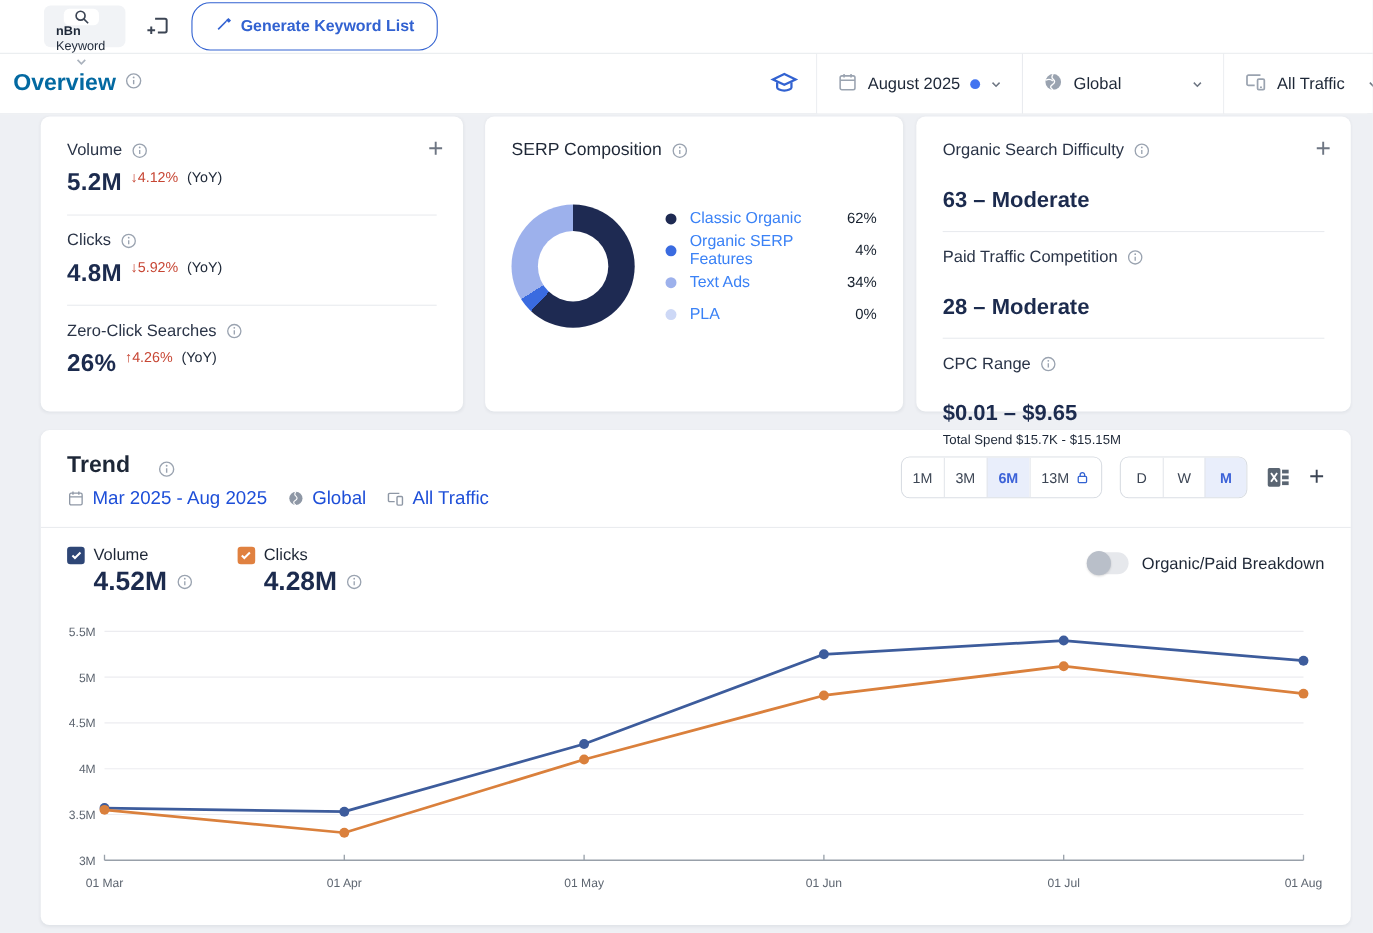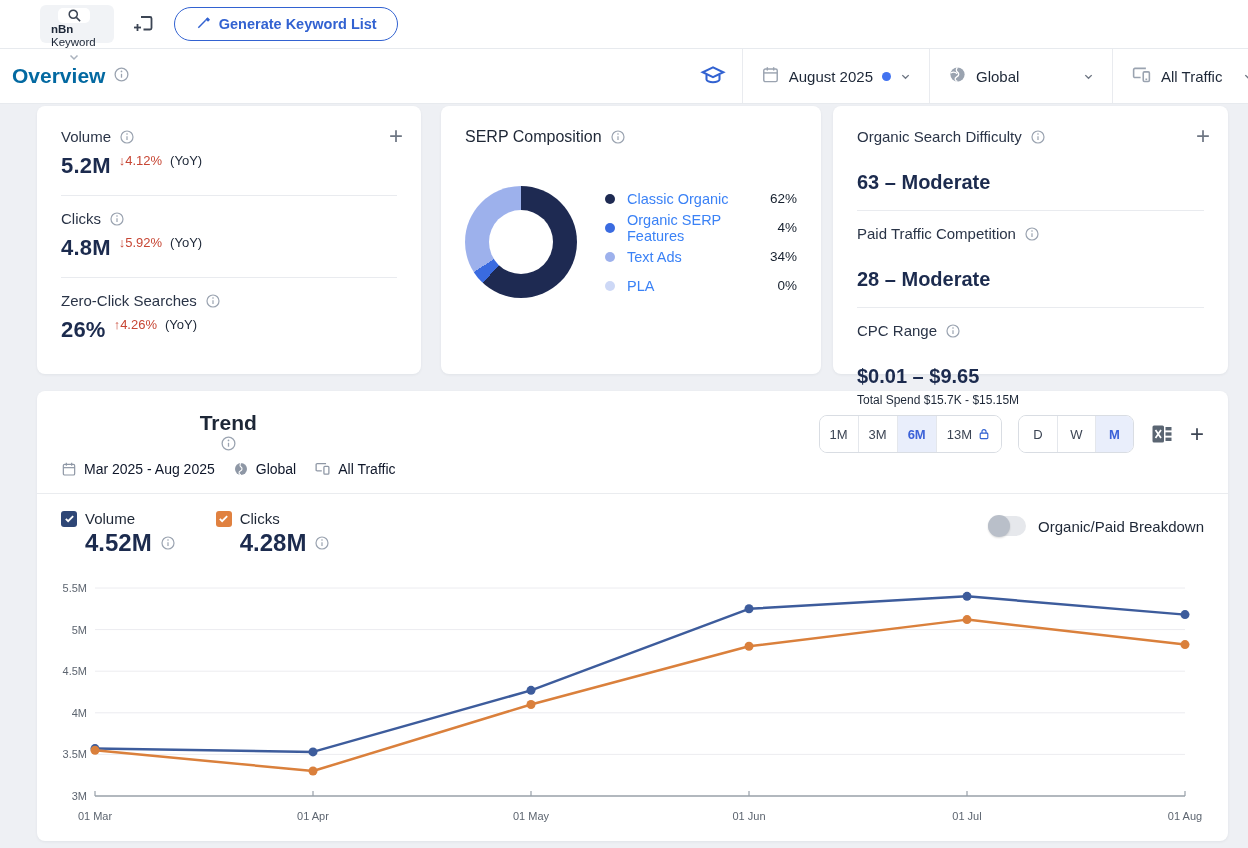--- a/index.html
+++ b/index.html
@@ -11,21 +11,21 @@
     display:flex; align-items:center; padding-left:40px; }
   .kw-select { display:flex; align-items:center; background:#f1f3f6; border-radius:6px;
     height:38px; padding:3px 8px 3px 3px; cursor:pointer;flex-direction:column; }
   .kw-search-box { width:32px; height:32px; background:#fff; border-radius:5px;
     display:flex; align-items:center; justify-content:center; }
   .kw-text { margin:0 10px 0 8px; line-height:1.15; }
   .kw-title { font-size:11.5px; font-weight:bold; color:#1d2737; }
   .kw-sub { font-size:11.5px; color:#1d2737; }
   .icon-btn { background:none; border:none; cursor:pointer; display:flex; align-items:center; }
   .addlist-btn { margin-left:18px; }
-  .generate-btn { margin-left:18px; height:34px; padding:0 20px; border:1.5px solid #3262d1;
+  .generate-btn { margin-left:18px; height:44px; padding:0 20px; border:1.5px solid #3262d1;
     border-radius:17px; background:#fff; color:#3262d1; font-size:14.5px; font-weight:bold;
     display:flex; align-items:center; gap:8px; cursor:pointer; font-family:inherit; }
 
   
   .ovw-header { height:55px; background:#fff; border-bottom:1px solid #e7eaee;
     display:flex; align-items:center; padding-left:12px; }
   .ovw-title-wrap { display:flex; align-items:center; gap:8px; }
   .ovw-title { font-size:21px; font-weight:bold; color:#0369a1; }
   .hdr-right { margin-left:auto; display:flex; align-items:center; height:100%; }
   .hdr-div { width:1px; height:100%; background:#e9ebef; }
@@ -61,23 +61,23 @@
   .serp-item { display:flex; align-items:center; height:29px; }
   .serp-bullet { width:10px; height:10px; border-radius:50%; margin-right:12px; flex-shrink:0; }
   .serp-label { font-size:14.5px; color:#3b82f6; }
   .serp-pct { margin-left:auto; font-size:13.5px; color:#16202e; }
 
   
   .trend-card { margin-top:17px; width:1191px; height:450px; background:#fff; border-radius:8px;
     box-shadow:0 1px 3px rgba(20,30,50,.06); }
   .trend-header { display:flex; justify-content:space-between; align-items:flex-start;
     padding:20px 24px 16px; border-bottom:1px solid #eaecef; }
-  .trend-title-row { display:flex; align-items:center; gap:0;flex-direction:column; }
+  .trend-title-row { display:flex; align-items:flex-end; gap:25px; }
   .trend-title { font-size:21px; font-weight:bold; color:#1d2737; }
-  .trend-sub { display:flex; align-items:center; gap:7px; margin-top:8px; font-size:14px; color:#0f172a; }
+  .trend-sub { display:flex; align-items:center; gap:7px; margin-top:8px; font-size:17px; color:#1d4ed8; }
   .trend-sub .gap { width:4px; }
   .trend-controls { display:flex; align-items:center; gap:16px; margin-top:4px; }
   .btn-group { display:flex; border:1px solid #d9dde3; border-radius:8px; overflow:hidden; background:#fff; }
   .range-btn { min-width:38px; height:36px; padding:0 10px; background:#fff; border:none;
     border-left:1px solid #e4e7ec; font-size:13px; color:#3c4554; cursor:pointer;
     display:flex; align-items:center; justify-content:center; gap:5px; font-family:inherit; }
   .btn-group .range-btn:first-child { border-left:none; }
   .range-btn.selected { background:#e9eefb; color:#3c62d8; font-weight:bold; }
   .trend-plus { font-size:24px; font-weight:300; color:#3c4554; background:none; border:none; cursor:pointer; line-height:1; }
 

